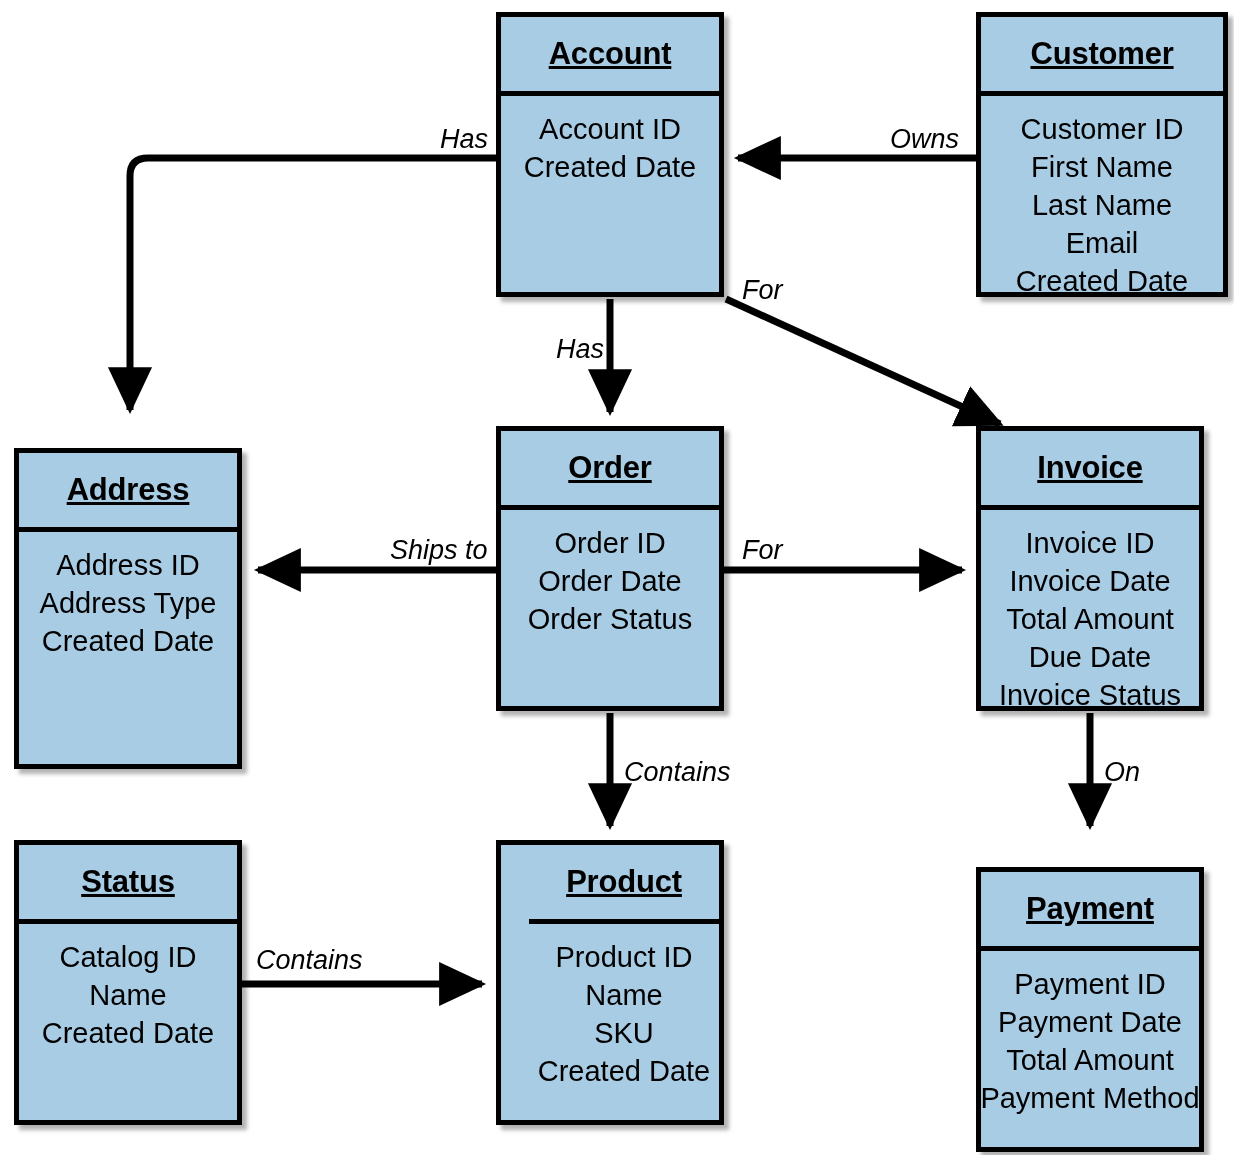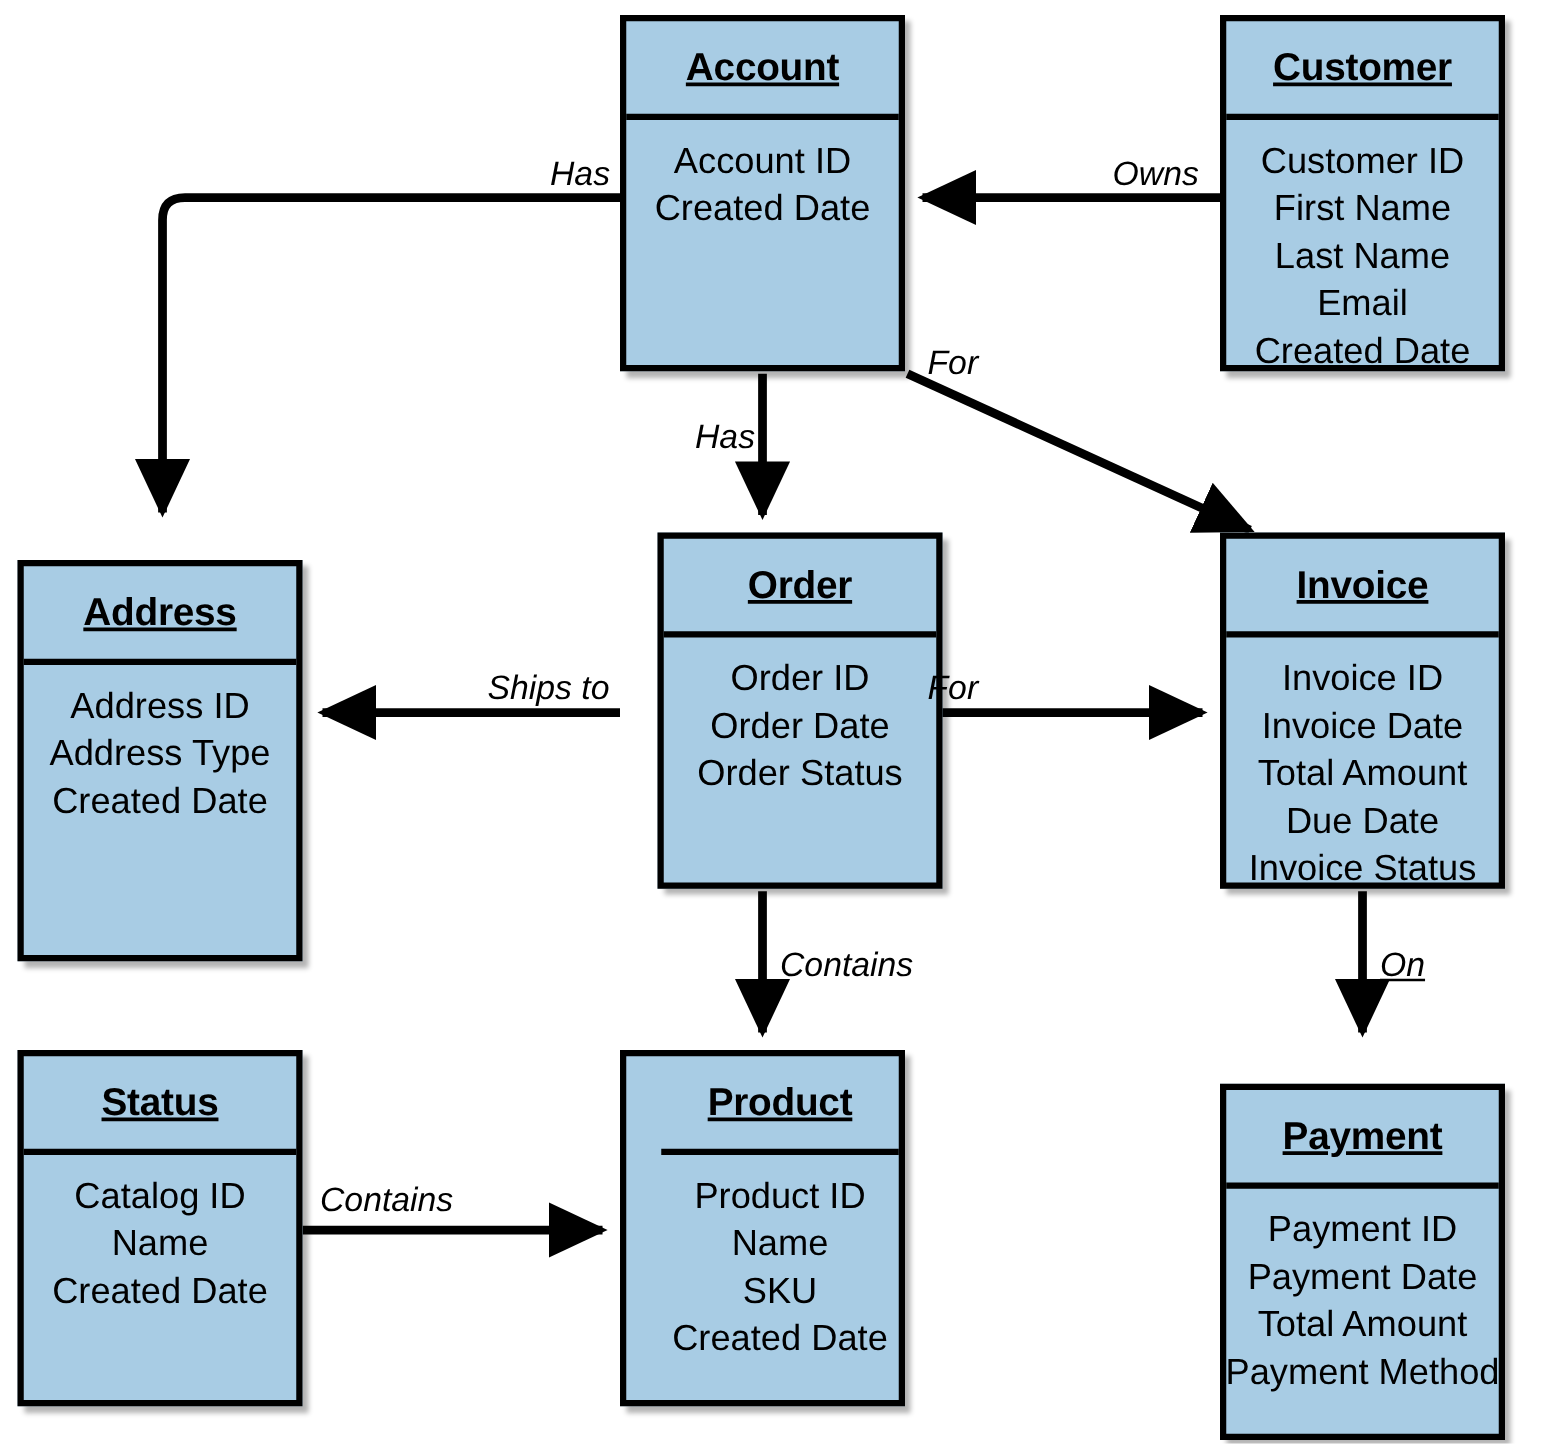--- a/index.html
+++ b/index.html
@@ -103,41 +103,41 @@
   </svg>
 
   <div class="entity" style="left:496px;top:12px;width:228px;height:285px;">
     <div class="entity-title">Account</div>
     <div class="entity-attrs">
       <div class="attr">Account ID</div>
       <div class="attr">Created Date</div>
     </div>
   </div>
 
-  <div class="entity" style="left:976px;top:12px;width:228px;height:285px;">
+  <div class="entity" style="left:976px;top:12px;width:252px;height:285px;">
     <div class="entity-title">Customer</div>
     <div class="entity-attrs">
       <div class="attr">Customer ID</div>
       <div class="attr">First Name</div>
       <div class="attr">Last Name</div>
       <div class="attr">Email</div>
       <div class="attr">Created Date</div>
     </div>
   </div>
 
   <div class="entity" style="left:14px;top:448px;width:228px;height:321px;">
     <div class="entity-title">Address</div>
     <div class="entity-attrs">
       <div class="attr">Address ID</div>
       <div class="attr">Address Type</div>
       <div class="attr">Created Date</div>
     </div>
   </div>
 
-  <div class="entity" style="left:526px;top:426px;width:228px;height:285px;">
+  <div class="entity" style="left:496px;top:426px;width:228px;height:285px;">
     <div class="entity-title">Order</div>
     <div class="entity-attrs">
       <div class="attr">Order ID</div>
       <div class="attr">Order Date</div>
       <div class="attr">Order Status</div>
     </div>
   </div>
 
   <div class="entity" style="left:976px;top:426px;width:228px;height:285px;">
     <div class="entity-title">Invoice</div>
@@ -179,16 +179,16 @@
     </div>
   </div>
 
   <div class="edge-label" style="left:440px;top:124px;">Has</div>
   <div class="edge-label" style="left:890px;top:124px;">Owns</div>
   <div class="edge-label" style="left:742px;top:275px;">For</div>
   <div class="edge-label" style="left:556px;top:334px;">Has</div>
   <div class="edge-label" style="left:390px;top:535px;">Ships to</div>
   <div class="edge-label" style="left:742px;top:535px;">For</div>
   <div class="edge-label" style="left:624px;top:757px;">Contains</div>
-  <div class="edge-label" style="left:1104px;top:757px;text-decoration:underline;">On</div>
+  <div class="edge-label" style="left:1104px;top:757px;">On</div>
   <div class="edge-label" style="left:256px;top:945px;">Contains</div>
 
 </div>
 
 </body></html>

